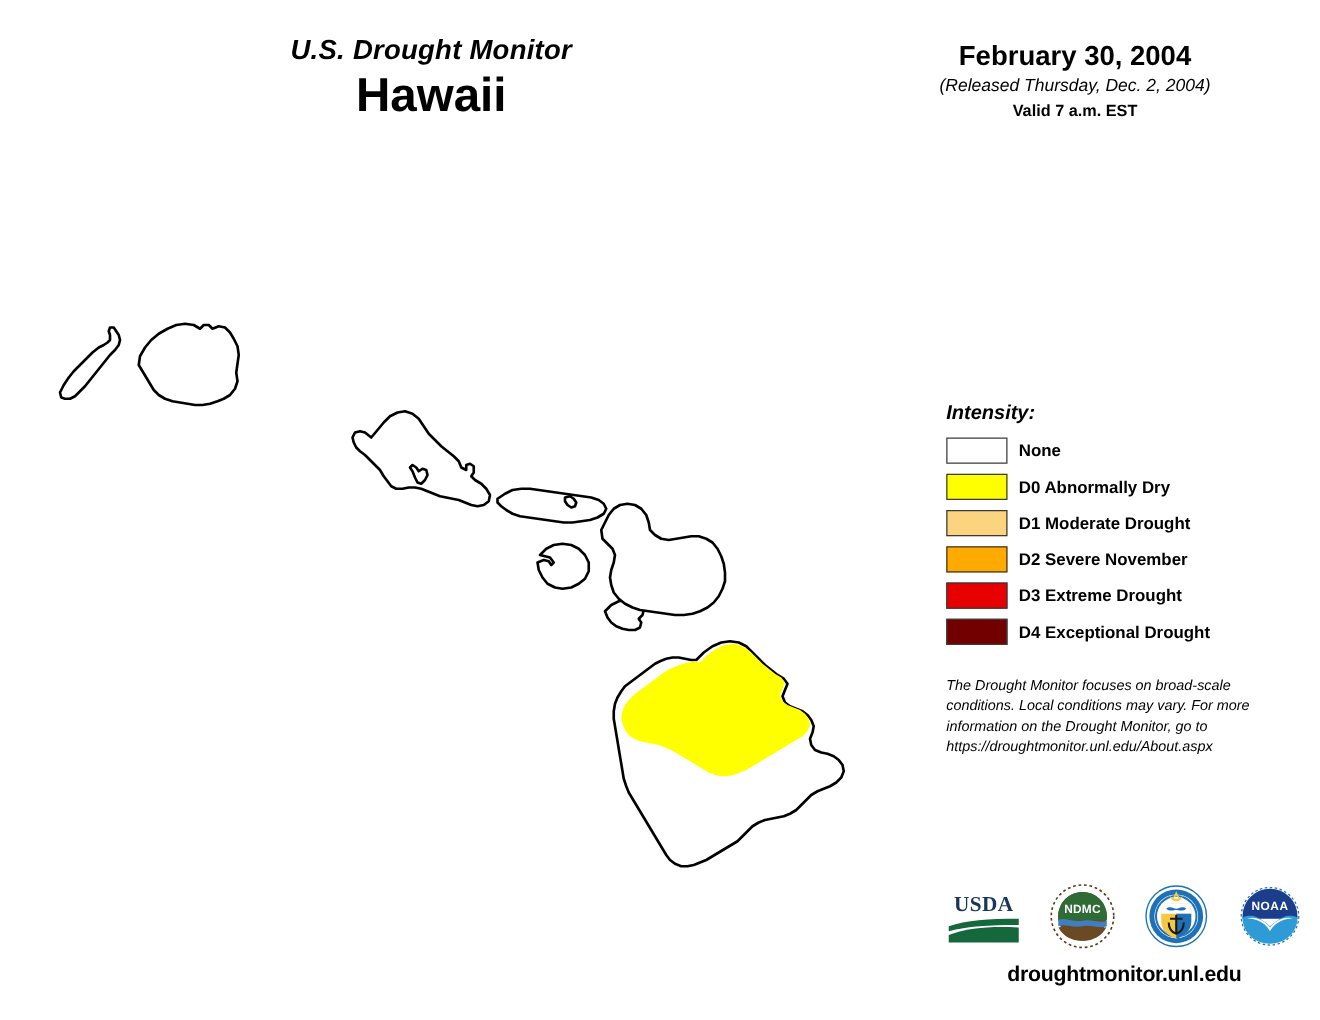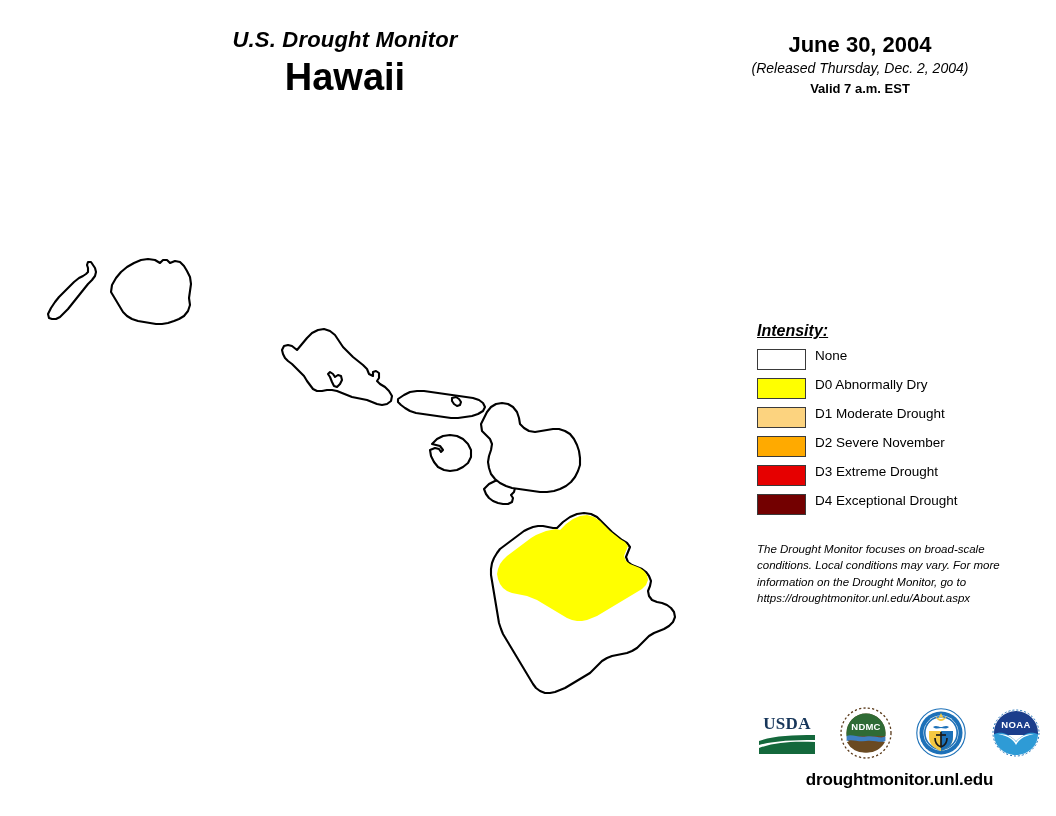--- a/index.html
+++ b/index.html
@@ -27,23 +27,23 @@
   .date-valid{font-size:13px;font-weight:bold;color:#000;margin-top:4px;line-height:1.2;}
 
   
   .map-area{position:absolute;left:0;top:110px;width:745px;height:706px;}
   .map-area svg{display:block;}
 
   
   .legend{position:absolute;left:757px;top:322px;width:290px;}
   .legend-title{
     font-size:16px;font-weight:bold;font-style:italic;color:#000;
-    text-decoration:underline;margin-bottom:9px;display:inline-block;
-  }
-  .legend-row{display:flex;align-items:flex-start;height:23px;margin-bottom:6px;}
+    margin-bottom:9px;display:inline-block;
+  }
+  .legend-row{display:flex;align-items:center;height:23px;margin-bottom:6px;font-weight:bold;}
   .legend-swatch{
     width:49px;height:21px;border:1px solid #3a3a3a;box-sizing:border-box;flex:0 0 auto;
   }
   .legend-label{
     font-size:13.5px;color:#000;margin-left:9px;white-space:nowrap;line-height:1;
   }
 
   
   .disclaimer{
     position:absolute;left:757px;top:541px;width:268px;
@@ -74,21 +74,21 @@
 <body>
 
 <div class="page">
 
   <div class="title-block">
     <div class="title-main">U.S. Drought Monitor</div>
     <div class="title-state">Hawaii</div>
   </div>
 
   <div class="date-block">
-    <div class="date-main">June 30, 2004</div>
+    <div class="date-main">February 30, 2004</div>
     <div class="date-released">(Released Thursday, Dec. 2, 2004)</div>
     <div class="date-valid">Valid 7 a.m. EST</div>
   </div>
 
   <div class="map-area">
     <svg width="745" height="706" viewBox="0 0 745 706" xmlns="http://www.w3.org/2000/svg">
       <g fill="#ffffff" stroke="#000000" stroke-width="2.1" stroke-linejoin="round" stroke-linecap="round">
 
         <path d="M48,204 L51,198 L55,192 L59,187 L64,182 L69,177 L74,172 L79,168 L83,166 L86,164
              L88,162 L88,158 L87,155 L88,152 L91,152 L93,155 L95,158 L96,162 L95,166 L92,170

